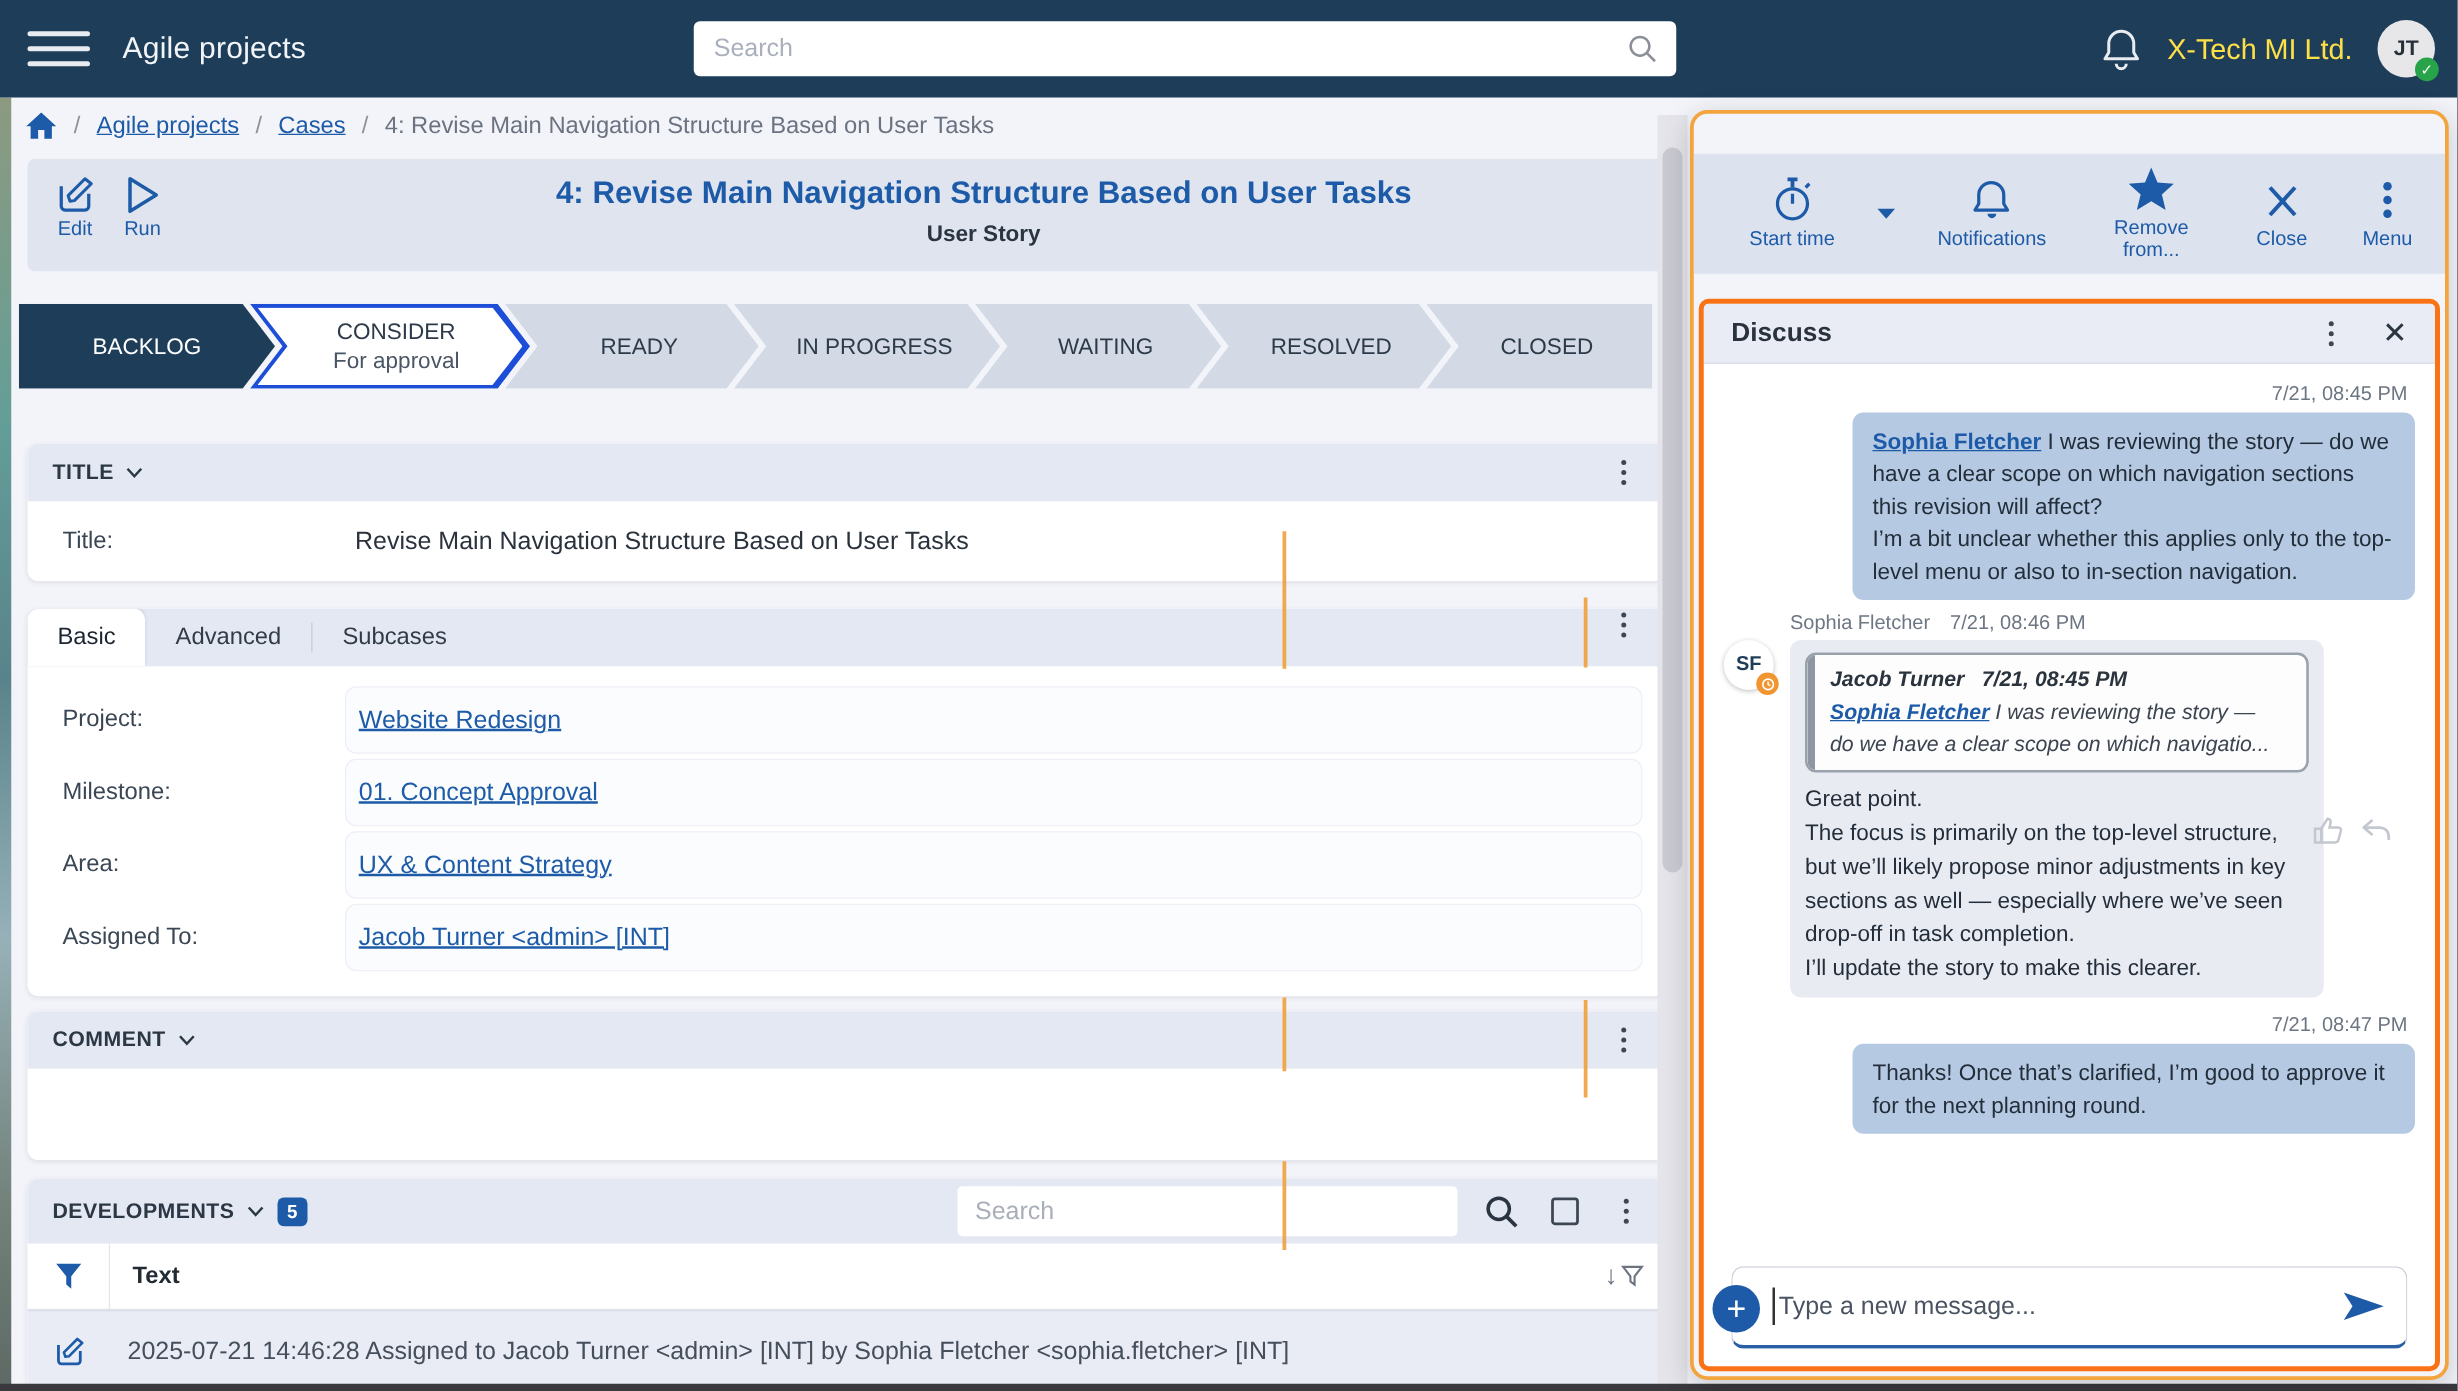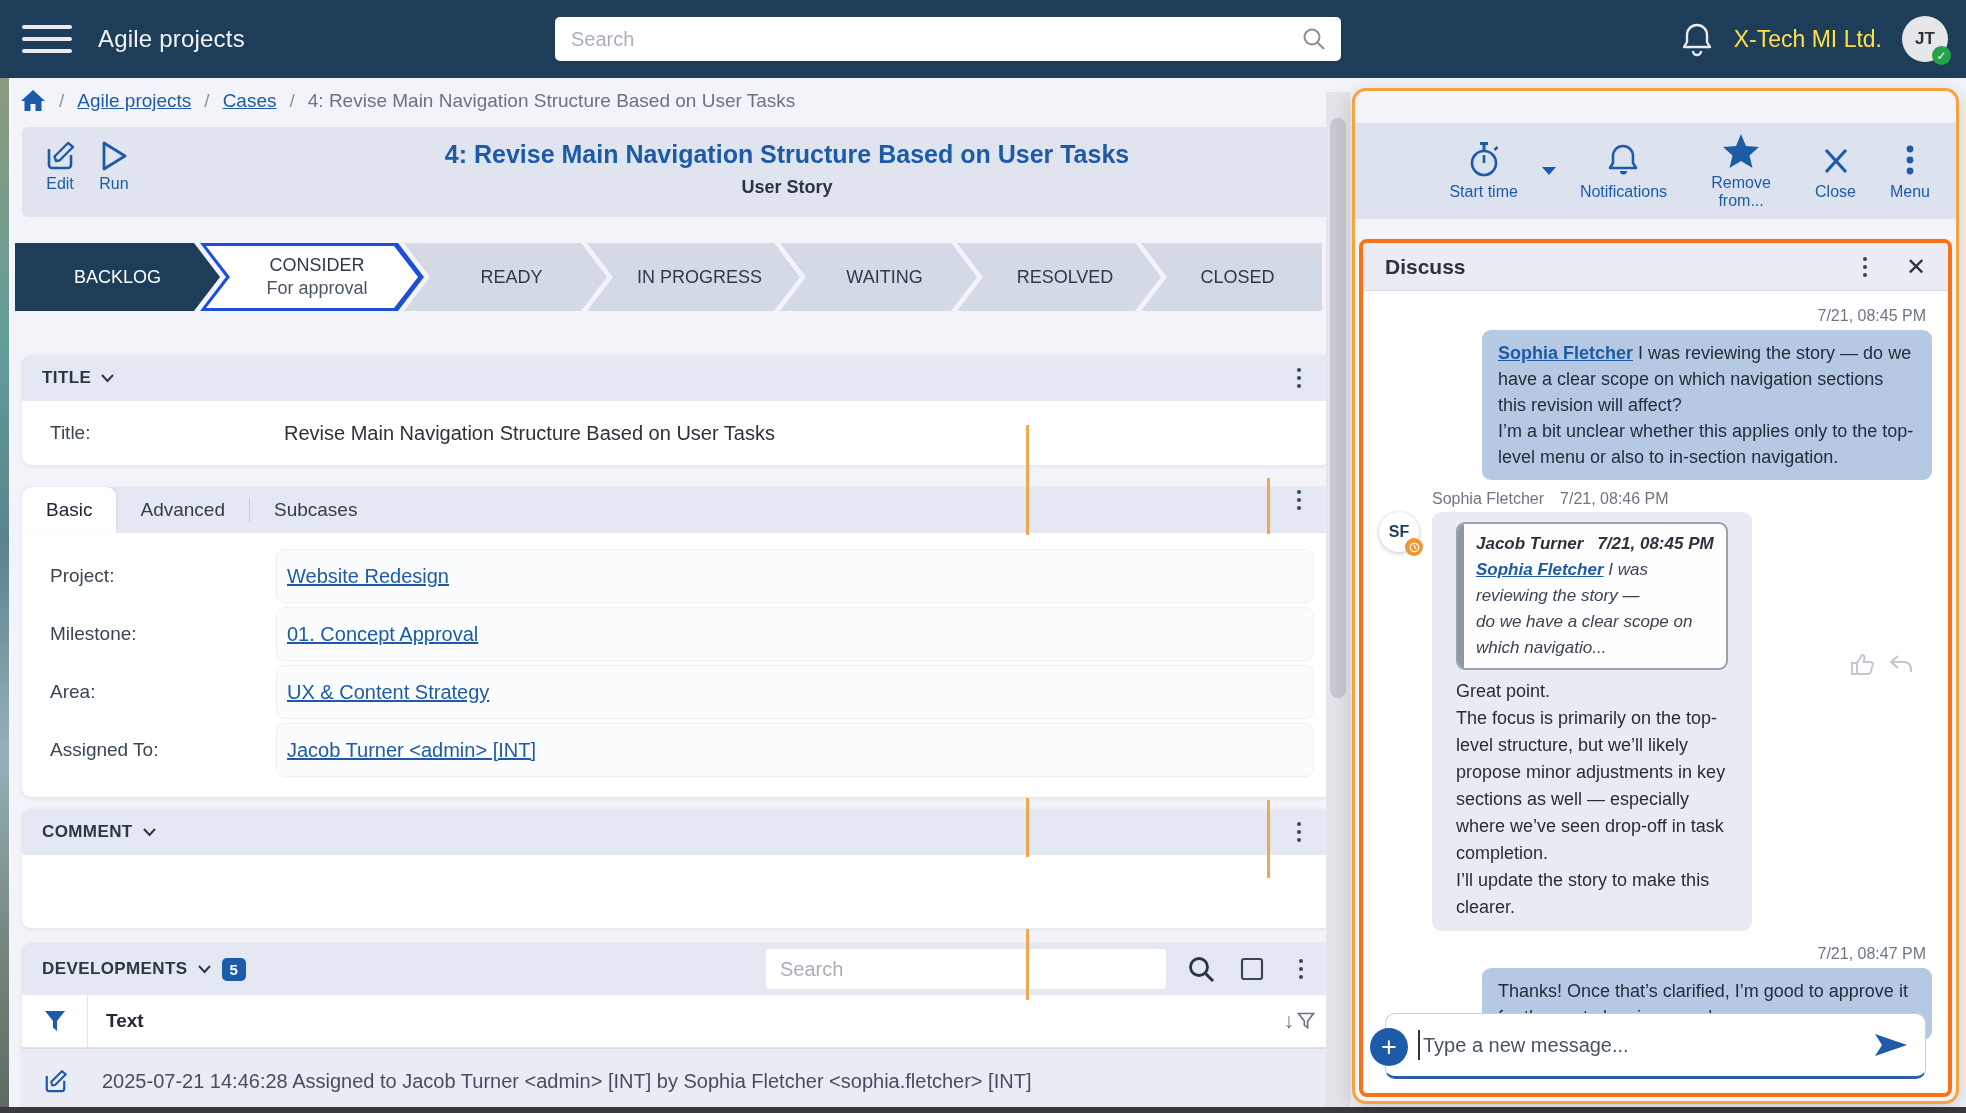--- a/index.html
+++ b/index.html
@@ -90,21 +90,21 @@
   .dev-row-text { font-size:20px; color:#454f5c; margin-left:14px; }
 
   .orange-tick { position:absolute; width:3px; background:#f0a03c; opacity:.9; z-index:5; }
 
   
   .scrollbar { position:absolute; left:1326px; top:92px; width:24px; height:1016px; background:#e4e4ea; }
   .scroll-thumb { position:absolute; left:4px; top:26px; width:16px; height:580px; background:#c9c9d2; border-radius:8px; }
 
   
   .side-panel { position:absolute; left:1352px; top:88px; width:607px; height:1016px; background:#f3f4fa; border:3px solid #f3a43f; border-radius:14px; box-shadow:0 6px 22px rgba(0,0,0,.18); z-index:10; overflow:hidden; }
-  .side-toolbar { position:absolute; left:0; top:32px; width:100%; height:96px; background:#dce2ee; display:flex; align-items:center; justify-content:flex-end; gap:34px; padding-right:26px; }
+  .side-toolbar { position:absolute; left:0; top:32px; width:100%; height:96px; background:#dce2ee; display:flex; align-items:center; justify-content:flex-end; gap:44px; padding-right:26px; }
   .tool { display:flex; flex-direction:column; align-items:center; color:#1d5ba8; font-size:16px; cursor:pointer; text-align:center; line-height:18px; }
   .tool svg { margin-bottom:4px; }
   .tool-caret { align-self:center; margin:0 -12px; cursor:pointer; }
   .remove-label { width:80px; }
 
   .discuss { position:absolute; left:4px; top:148px; width:593px; height:858px; background:#ffffff; border:4px solid #f97316; border-radius:8px; overflow:hidden; }
   .discuss-head { height:48px; background:#e9ecf4; border-bottom:1px solid #d8dbe5; display:flex; align-items:center; padding:0 22px; }
   .discuss-title { font-size:21px; font-weight:bold; color:#2a323e; }
   .discuss-head .kebab { margin-left:auto; margin-right:28px; }
   .discuss-close { font-size:24px; color:#2b3542; cursor:pointer; line-height:1; }
@@ -113,21 +113,21 @@
   .msg-time { font-size:16px; color:#6d7683; text-align:right; margin-right:6px; }
   .msg-out { display:flex; flex-direction:column; align-items:flex-end; margin-bottom:10px; }
   .bubble-blue { width:450px; background:#b5c9e2; border-radius:9px; padding:10px 16px; font-size:18px; line-height:26px; color:#232e3a; margin-top:5px; }
   .bubble-blue a, .mention { color:#1d5ba8; font-weight:bold; text-decoration:underline; cursor:pointer; }
 
   .msg-in { position:relative; display:flex; margin:10px 0 14px 0; }
   .avatar-sf { position:relative; width:40px; height:40px; border-radius:50%; background:#ffffff; box-shadow:0 1px 4px rgba(0,0,0,.25); display:flex; align-items:center; justify-content:center; font-size:16px; font-weight:bold; color:#1d3d59; flex:none; margin-top:22px; }
   .sf-badge { position:absolute; right:-4px; bottom:-4px; width:18px; height:18px; border-radius:50%; background:#f09530; display:flex; align-items:center; justify-content:center; }
   .msg-main { margin-left:13px; }
   .msg-meta { font-size:16px; color:#6d7683; margin-bottom:4px; display:flex; gap:16px; }
-  .bubble-gray { width:320px; background:#e9ebf2; border-radius:9px; padding:10px 24px; font-size:18px; line-height:27px; color:#232e3a; }
+  .bubble-gray { width:427px; background:#e9ebf2; border-radius:9px; padding:10px 12px; font-size:18px; line-height:27px; color:#232e3a; }
   .quote { background:#fdfdfe; border:2px solid #99a1ac; border-radius:9px; overflow:hidden; display:flex; margin-bottom:8px; }
   .quote-bar { width:6px; background:#8d96a2; flex:none; }
   .quote-body { padding:7px 12px; font-style:italic; font-size:17px; line-height:26px; color:#3b444f; }
   .quote-head { font-weight:bold; color:#2b333d; display:flex; gap:14px; }
   .reactions { position:absolute; left:470px; top:160px; display:flex; gap:10px; }
 
   .chat-input { position:absolute; left:22px; right:22px; bottom:14px; height:66px; background:#ffffff; border:1px solid #c9cdd8; border-bottom:3px solid #2a5fa5; border-radius:10px; display:flex; align-items:center; }
   .plus-btn { position:absolute; left:-16px; top:14px; width:38px; height:38px; border-radius:50%; background:#1d5ba8; color:#fff; font-size:27px; display:flex; align-items:center; justify-content:center; cursor:pointer; }
   .chat-caret { width:2px; height:30px; background:#333; margin-left:32px; }
   .chat-input input { flex:1; border:none; outline:none; font-size:20px; color:#333; padding-left:3px; font-family:inherit; }

